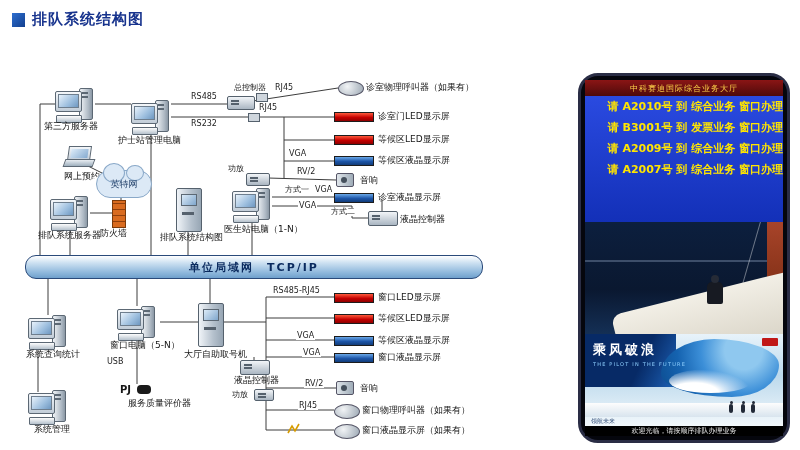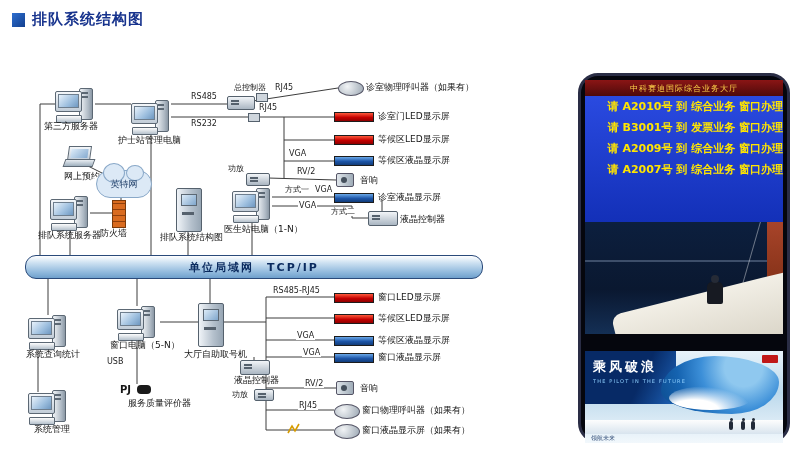--- a/index.html
+++ b/index.html
@@ -94,21 +94,21 @@
   .tv-photo{flex:0 0 112px;position:relative;overflow:hidden;
       background:linear-gradient(180deg,#0c1f3e,#0a1830 60%,#142f55);}
   .ph-horizon{position:absolute;left:0;top:34%;width:100%;height:2px;background:rgba(180,200,230,.3);}
   .ph-rig{position:absolute;right:34px;top:-6px;width:1px;height:85%;background:rgba(255,255,255,.4);transform:rotate(16deg);}
   .ph-sail{position:absolute;right:0;top:0;width:16px;height:72%;background:linear-gradient(180deg,#a8442a,#7a2c12);}
   .ph-hull{position:absolute;right:-36px;bottom:-48px;width:200px;height:92px;border-radius:10px;
       background:linear-gradient(180deg,#f2efe6,#cfc9ba);transform:rotate(-14deg);}
   .ph-person{position:absolute;right:60px;bottom:30px;width:16px;height:22px;background:#171a22;border-radius:5px 5px 2px 2px;}
   .ph-person::before{content:"";position:absolute;left:4px;top:-7px;width:8px;height:8px;border-radius:50%;background:#262b36;}
   .tv-ad{flex:0 0 92px;position:relative;overflow:hidden;
-      background:linear-gradient(180deg,#e8f3fa,#bcd9ec 45%,#f2f8fc);margin-top:17px;}
+      background:linear-gradient(180deg,#e8f3fa,#bcd9ec 45%,#f2f8fc);}
   .ad-panel{position:absolute;left:0;top:0;width:46%;height:58%;
       background:linear-gradient(115deg,#072a66 60%,#1d62b8);}
   .ad-title{position:absolute;left:8px;top:7px;color:#fff;font-size:13px;font-weight:bold;letter-spacing:3px;}
   .ad-sub{position:absolute;left:8px;top:27px;color:#8fd0ff;font-size:5px;letter-spacing:1.2px;}
   .ad-wave{position:absolute;right:4px;top:5px;width:118px;height:58px;
       background:radial-gradient(circle at 70% 20%,#8fc8ef 0 20%,#3c8fd8 45%,#1563b0 70%,#0c4a8c 100%);
       border-radius:45% 55% 40% 60%/60% 45% 55% 40%;}
   .ad-wave::after{content:"";position:absolute;left:8px;bottom:4px;width:70%;height:42%;border-radius:50%;
       background:radial-gradient(ellipse at 30% 100%,#ffffff 0 30%,rgba(255,255,255,0) 70%);}
   .ad-ground{position:absolute;left:0;bottom:9px;width:100%;height:14px;background:linear-gradient(#fdfdfd,#d8e4ee);}

